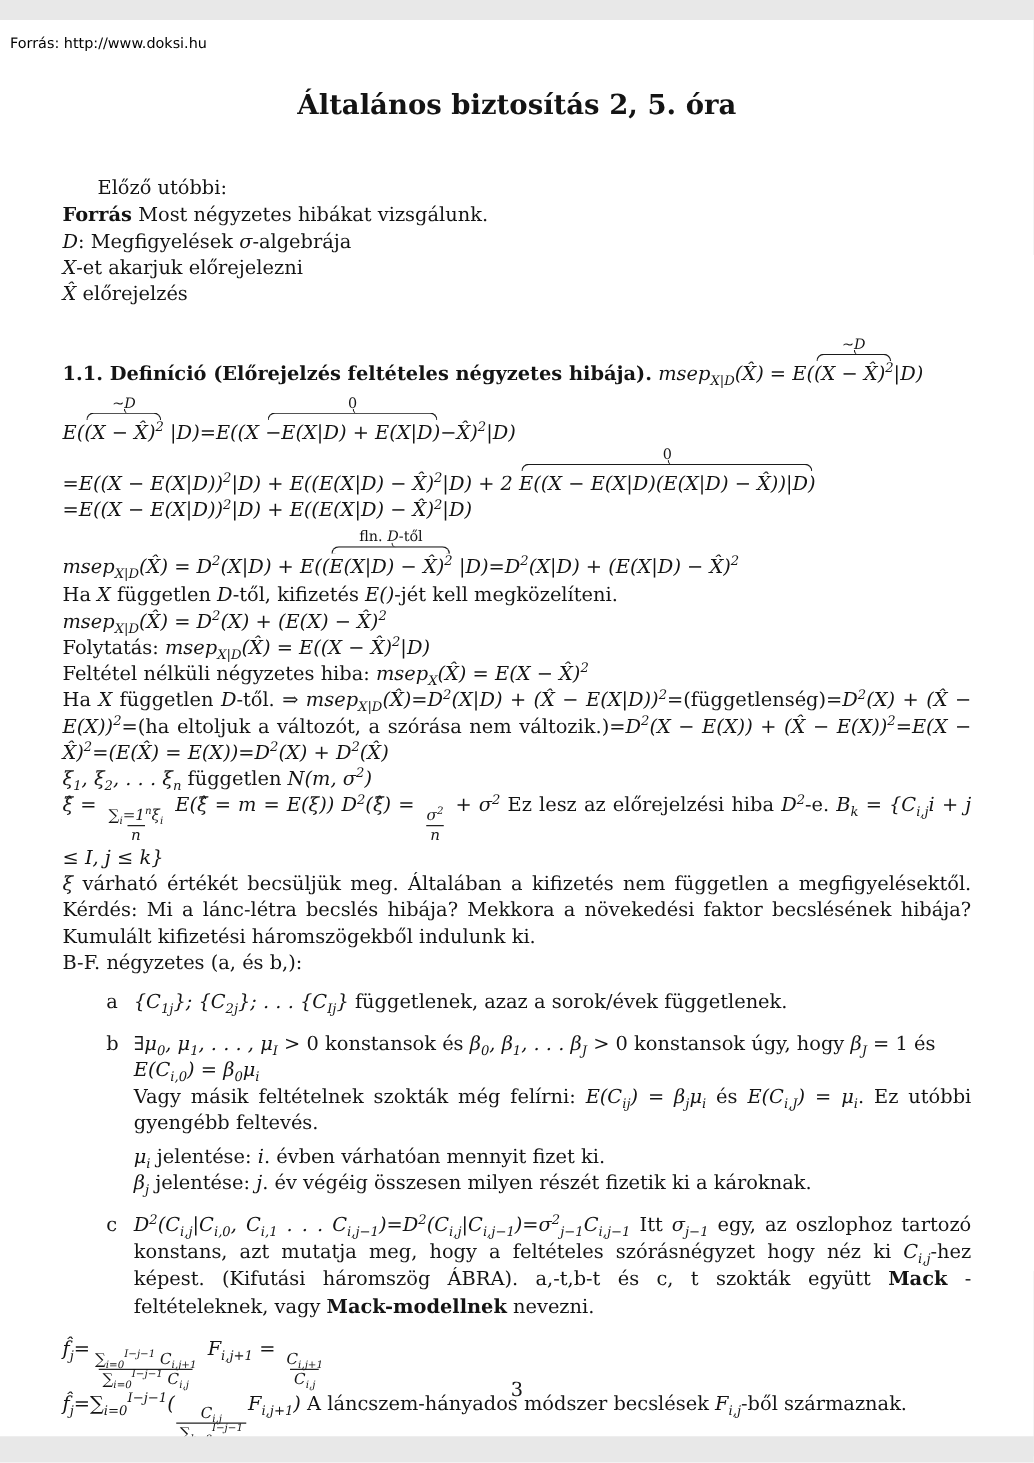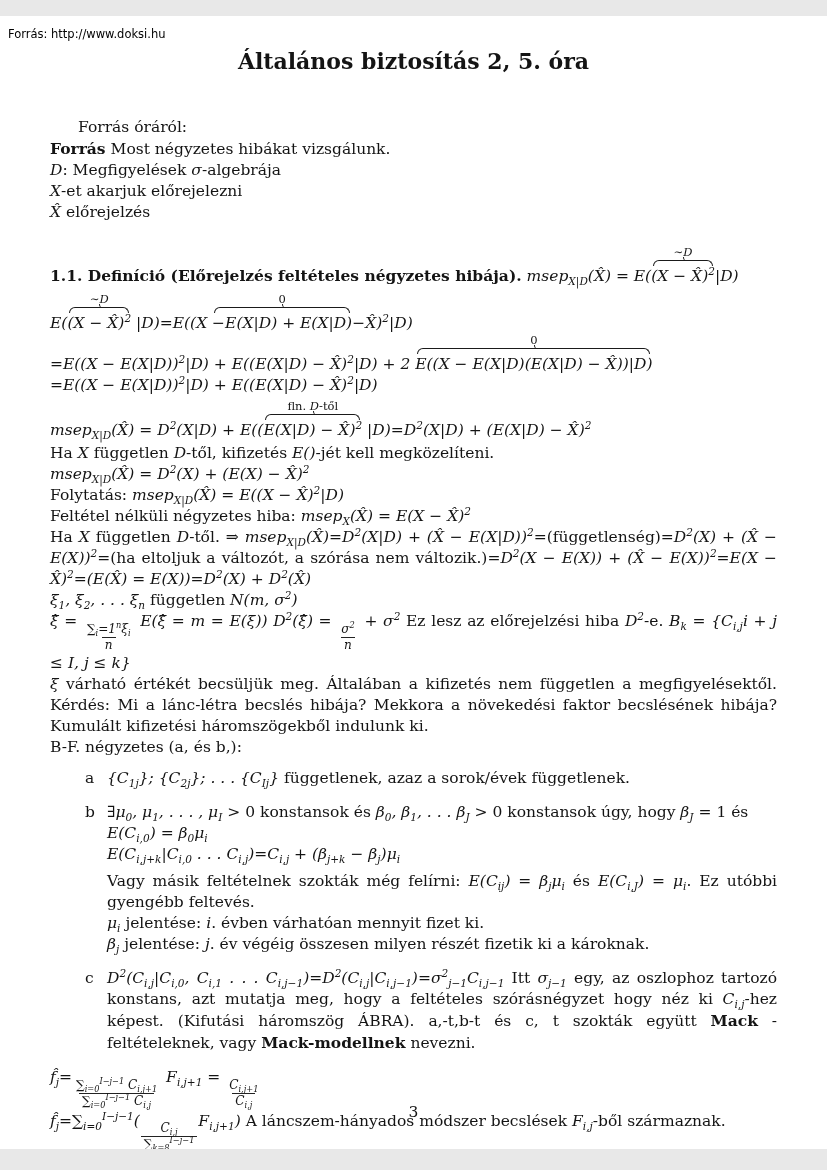--- a/index.html
+++ b/index.html
@@ -13,21 +13,21 @@
     font-size:15.5px;
     line-height:21px;
     overflow:hidden;
   }
   .source-note{
     position:absolute;top:8px;left:8px;
     font-family:"DejaVu Sans","Liberation Sans",sans-serif;
     font-size:11.5px;color:#000;
   }
   .title{
-    padding-top:31px;margin:0;
+    padding-top:54px;margin:0;
     text-align:center;
     font-size:22px;font-weight:bold;
     line-height:28px;
   }
   .content{margin:42px 50px 0 50px;}
   p.para{margin:0;text-align:justify;}
   p.indent{text-indent:28px;}
   i{font-style:italic;}
   sup,sub{font-size:0.68em;line-height:0;}
   .cal{font-style:italic;font-family:"DejaVu Serif",serif;}
@@ -77,21 +77,21 @@
   }
 </style>
 </head>
 <body>
 
 <div class="page">
   <div class="source-note">Forrás: http://www.doksi.hu</div>
   <h1 class="title">Általános biztosítás 2, 5. óra</h1>
 
   <div class="content">
-    <p class="para indent">Forrás óráról:</p>
+    <p class="para indent">Előző utóbbi:</p>
     <p class="para"><b>Forrás</b> Most négyzetes hibákat vizsgálunk.</p>
     <p class="para"><span class="cal">D</span>: Megfigyelések <i>σ</i>-algebrája</p>
     <p class="para"><i>X</i>-et akarjuk előrejelezni</p>
     <p class="para"><i>X̂</i> előrejelzés</p>
 
     <div class="defblock">
         <div class="fline">
           <span class="seg">
             <span class="stext"><b>1.1. Definíció (Előrejelzés feltételes négyzetes hibája).</b> <i>msep<sub>X|<span class="cal">D</span></sub>(X̂) = E(</i></span>
           </span>
@@ -182,21 +182,20 @@
           <span class="llabel">a</span>
           <div class="lcontent">
             <p class="para"><i>{C<sub>1j</sub>}; {C<sub>2j</sub>}; . . . {C<sub>Ij</sub>}</i> függetlenek, azaz a sorok/évek függetlenek.</p>
           </div>
         </div>
         <div class="litem">
           <span class="llabel">b</span>
           <div class="lcontent">
             <p class="para">∃<i>μ<sub>0</sub>, μ<sub>1</sub>, . . . , μ<sub>I</sub> &gt;</i> 0 konstansok és <i>β<sub>0</sub>, β<sub>1</sub>, . . . β<sub>J</sub> &gt;</i> 0 konstansok úgy, hogy <i>β<sub>J</sub></i> = 1 és</p>
             <p class="para"><i>E(C<sub>i,0</sub>) = β<sub>0</sub>μ<sub>i</sub></i></p>
-            <p class="para"><i>E(C<sub>i,j+k</sub>|C<sub>i,0</sub> . . . C<sub>i,j</sub>)=C<sub>i,j</sub> + (β<sub>j+k</sub> − β<sub>j</sub>)μ<sub>i</sub></i></p>
             <p class="para">Vagy másik feltételnek szokták még felírni: <i>E(C<sub>ij</sub>) = β<sub>j</sub>μ<sub>i</sub></i> és <i>E(C<sub>i,J</sub>) = μ<sub>i</sub></i>. Ez utóbbi gyengébb feltevés.</p>
             <p class="para"><i>μ<sub>i</sub></i> jelentése: <i>i</i>. évben várhatóan mennyit fizet ki.</p>
             <p class="para"><i>β<sub>j</sub></i> jelentése: <i>j</i>. év végéig összesen milyen részét fizetik ki a károknak.</p>
           </div>
         </div>
         <div class="litem">
           <span class="llabel">c</span>
           <div class="lcontent">
             <p class="para"><i>D<sup>2</sup>(C<sub>i,j</sub>|C<sub>i,0</sub>, C<sub>i,1</sub> . . . C<sub>i,j−1</sub>)=D<sup>2</sup>(C<sub>i,j</sub>|C<sub>i,j−1</sub>)=σ<sup>2</sup><sub>j−1</sub>C<sub>i,j−1</sub></i> Itt <i>σ<sub>j−1</sub></i> egy, az oszlophoz tartozó konstans, azt mutatja meg, hogy a feltételes szórásnégyzet hogy néz ki <i>C<sub>i,j</sub></i>-hez képest. (Kifutási háromszög ÁBRA). a,-t,b-t és c, t szokták együtt <b>Mack</b> -feltételeknek, vagy <b>Mack-modellnek</b> nevezni.</p>
           </div>

